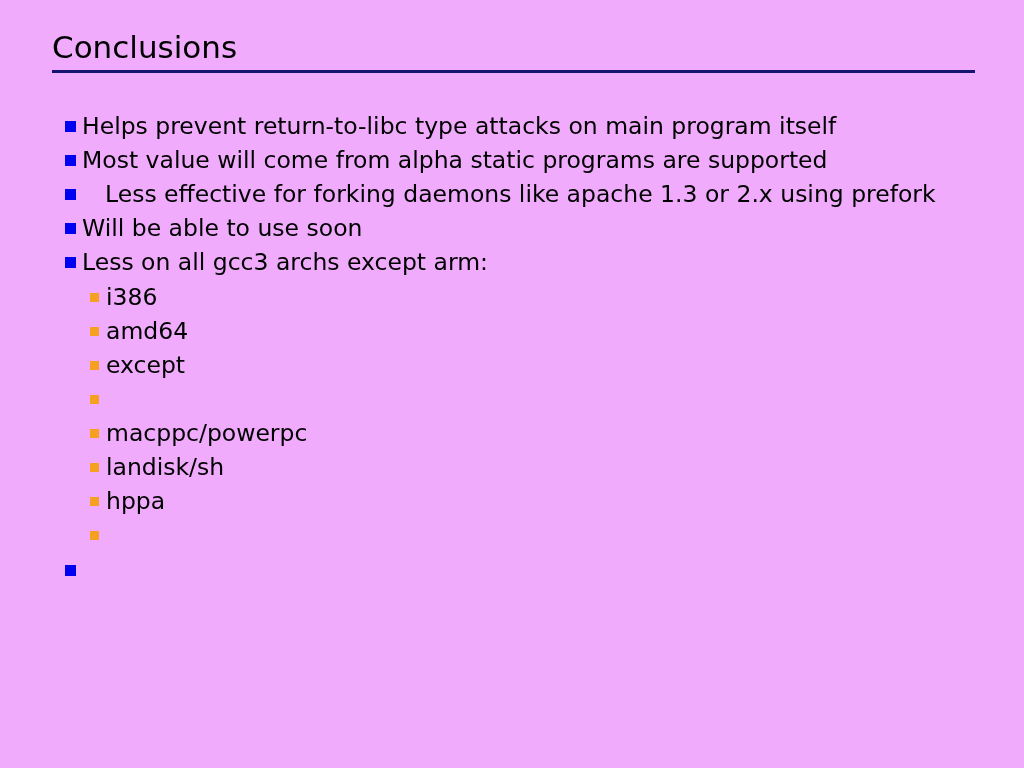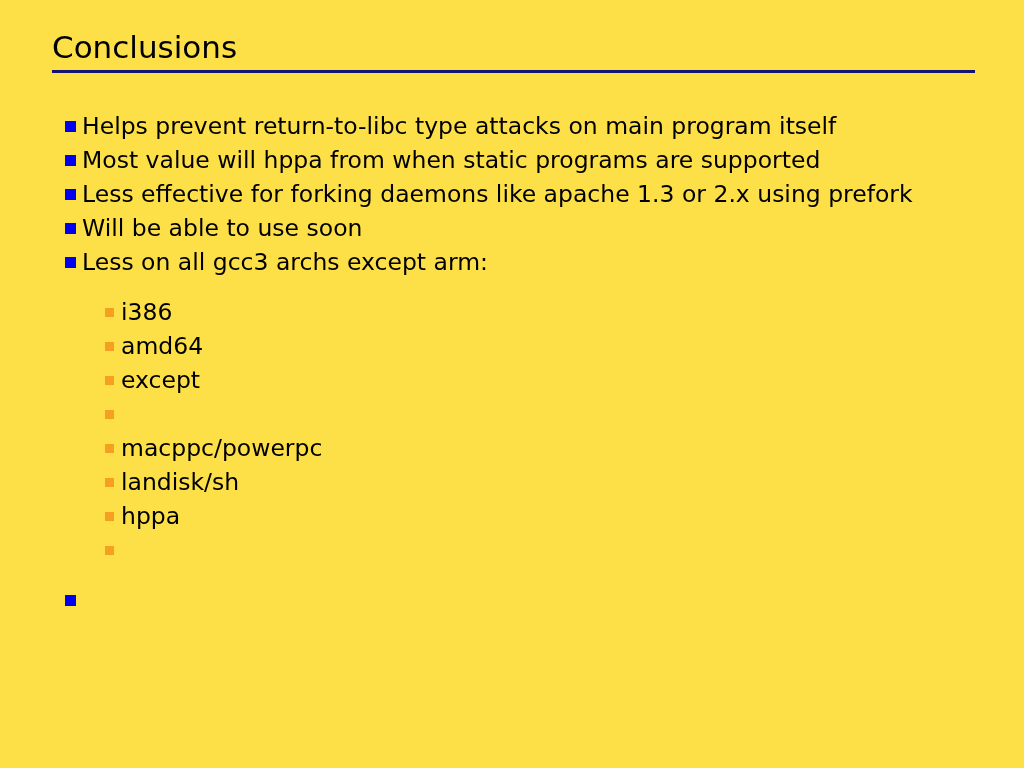--- a/index.html
+++ b/index.html
@@ -87,21 +87,21 @@
   }
 
   
   li.item-l1.condensed > .txt {
     font-family: "Liberation Sans", sans-serif;
     font-size: 23px;
   }
 
   ul.level2 {
     list-style: none;
-    margin: 16px;
+    margin: 1px;
     padding: 0;
   }
   li.item-l2 {
     position: relative;
     padding-left: 105px;
     min-height: 34px;
     line-height: 34px;
     font-size: 23.5px;
     font-weight: 400;
     color: #000000;
@@ -117,43 +117,43 @@
     background: #f5a020;
   }
   li.item-l2 > .txt {
     display: inline-block;
     vertical-align: top;
   }
 </style>
 </head>
 <body style="background: rgb(255, 255, 255);">
 
-<div class="slide" style="background: #fde047;">
+<div class="slide" style="background: #f0abfc;">
 
   <div class="title-block">
     <h1 class="slide-title" style="color: rgb(0, 0, 0);">Conclusions</h1>
     <div class="title-rule" style="background: rgb(21, 21, 112);"></div>
   </div>
 
   <div class="body-block">
     <ul class="level1">
 
       <li class="item-l1">
         <span class="bullet-l1" style="background: rgb(0, 0, 240);"></span>
         <span class="txt" style="color: rgb(0, 0, 0);">Helps prevent return-to-libc type attacks on main program itself</span>
       </li>
 
       <li class="item-l1">
         <span class="bullet-l1" style="background: rgb(0, 0, 240);"></span>
-        <span class="txt" style="color: rgb(0, 0, 0);">Most value will hppa from when static programs are supported</span>
-      </li>
-
-      <li class="item-l1">
-        <span class="bullet-l1" style="background: rgb(0, 0, 240);"></span>
-        <span class="txt" style="color: rgb(0, 0, 0);">Less effective for forking daemons like apache 1.3 or 2.x using prefork</span>
+        <span class="txt" style="color: rgb(0, 0, 0);">Most value will come from alpha static programs are supported</span>
+      </li>
+
+      <li class="item-l1">
+        <span class="bullet-l1" style="background: rgb(0, 0, 240);"></span>
+        <span class="txt" style="color: rgb(0, 0, 0); margin-left: 23px;">Less effective for forking daemons like apache 1.3 or 2.x using prefork</span>
       </li>
 
       <li class="item-l1">
         <span class="bullet-l1" style="background: rgb(0, 0, 240);"></span>
         <span class="txt" style="color: rgb(0, 0, 0);">Will be able to use soon</span>
       </li>
 
       <li class="item-l1">
         <span class="bullet-l1" style="background: rgb(0, 0, 240);"></span>
         <span class="txt" style="color: rgb(0, 0, 0);">Less on all gcc3 archs except arm:</span>

